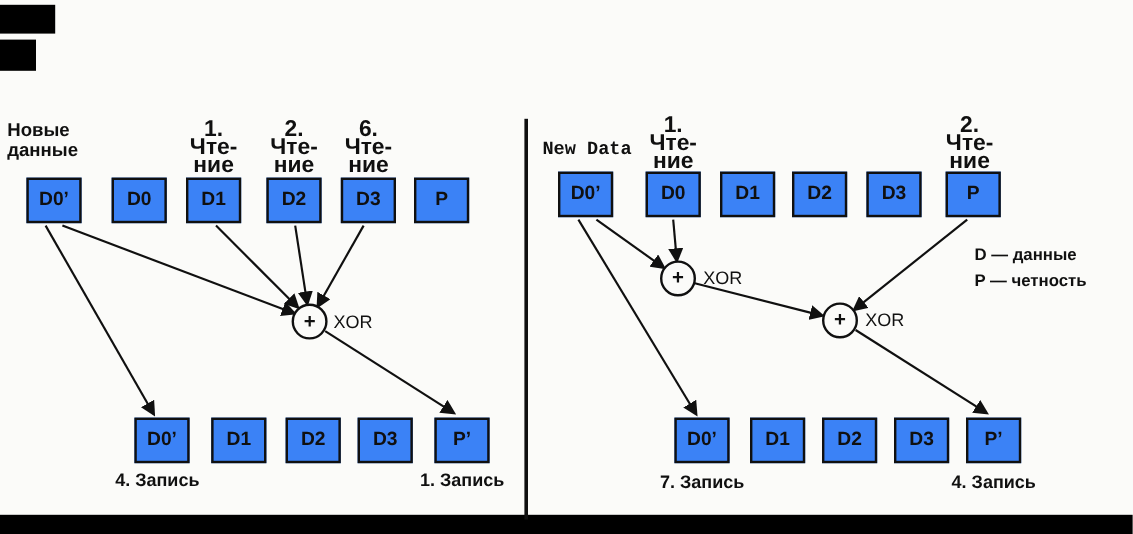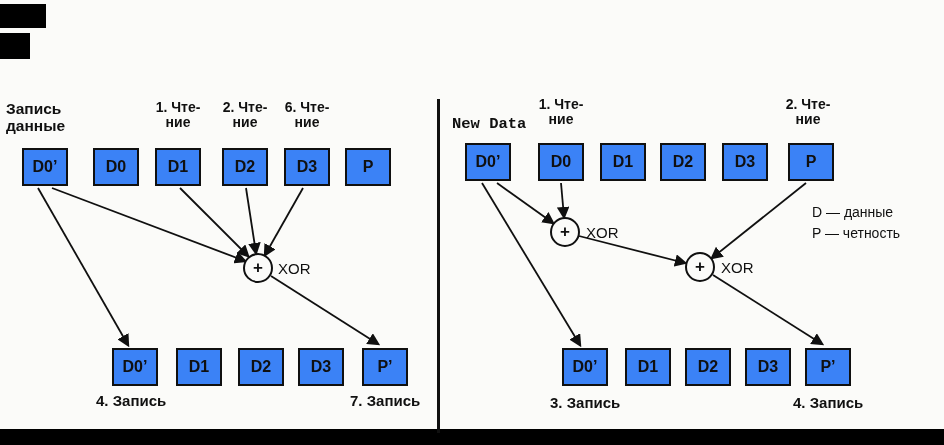--- a/index.html
+++ b/index.html
@@ -8,31 +8,31 @@
     background:#fbfbf9;color:#101010;
     font-family:"Liberation Sans",sans-serif;
   }
   .box{
     position:absolute;width:46px;height:38px;box-sizing:border-box;
     border:2.5px solid #101010;background:#3b82f6;
     display:flex;align-items:center;justify-content:center;
     font-weight:700;font-size:16px;
   }
   .lbl{position:absolute;font-weight:700;white-space:pre-line;}
-  .read{font-size:14px;line-height:15px;text-align:center;width:60px;}
+  .read{font-size:19px;line-height:15px;text-align:center;width:60px;}
   .title{font-size:15.5px;line-height:17px;}
   .write{font-size:15px;}
   .xor-circle{
     position:absolute;width:30px;height:30px;box-sizing:border-box;
     border:2px solid #101010;border-radius:50%;background:#fbfbf9;
     display:flex;align-items:center;justify-content:center;
     font-size:17px;font-weight:700;
   }
   .xor-label{position:absolute;font-weight:400;font-size:15px;}
-  .legend{position:absolute;font-weight:400;font-size:14px;line-height:21px;white-space:pre-line;}
+  .legend{position:absolute;font-weight:700;font-size:14px;line-height:21px;white-space:pre-line;}
   .divider{position:absolute;left:437px;top:99px;width:3px;height:334px;background:#101010;}
   .artifact{position:absolute;background:#000;}
   svg.arrows{position:absolute;left:0;top:0;pointer-events:none;}
 </style>
 </head>
 <body>
 
 <div class="artifact" style="left:0;top:4px;width:46px;height:24px;"></div>
 <div class="artifact" style="left:0;top:33px;width:30px;height:26px;"></div>
 <div class="artifact" style="left:0;top:429px;width:944px;height:16px;"></div>
@@ -56,21 +56,21 @@
   <g stroke="#101010" stroke-width="1.8">
     <line x1="497" y1="183" x2="553" y2="223" marker-end="url(#arr)"></line>
     <line x1="561" y1="183" x2="564" y2="217" marker-end="url(#arr)"></line>
     <line x1="579" y1="236" x2="685" y2="263" marker-end="url(#arr)"></line>
     <line x1="806" y1="183" x2="712" y2="258" marker-end="url(#arr)"></line>
     <line x1="482" y1="183" x2="580" y2="345" marker-end="url(#arr)"></line>
     <line x1="713" y1="275" x2="822" y2="344" marker-end="url(#arr)"></line>
   </g>
 </svg>
 
-<div class="lbl title" style="left:6px;top:100px;">Запись
+<div class="lbl title" style="left:6px;top:100px;">Новые
 данные</div>
 
 <div class="lbl read" style="left:148px;top:100px;">1. Чте-
 ние</div>
 <div class="lbl read" style="left:215px;top:100px;">2. Чте-
 ние</div>
 <div class="lbl read" style="left:277px;top:100px;">6. Чте-
 ние</div>
 
 <div class="box" style="left:22px;top:148px;">D0’</div>
@@ -83,21 +83,21 @@
 <div class="xor-circle" style="left:243px;top:253px;">+</div>
 <div class="xor-label" style="left:278px;top:260px;">XOR</div>
 
 <div class="box" style="left:112px;top:348px;">D0’</div>
 <div class="box" style="left:176px;top:348px;">D1</div>
 <div class="box" style="left:238px;top:348px;">D2</div>
 <div class="box" style="left:298px;top:348px;">D3</div>
 <div class="box" style="left:362px;top:348px;">P’</div>
 
 <div class="lbl write" style="left:96px;top:392px;">4. Запись</div>
-<div class="lbl write" style="left:350px;top:392px;">7. Запись</div>
+<div class="lbl write" style="left:350px;top:392px;">1. Запись</div>
 
 <div class="lbl title" style="left:452px;top:116px;font-family:Liberation Mono, monospace;">New Data</div>
 
 <div class="lbl read" style="left:531px;top:97px;">1. Чте-
 ние</div>
 <div class="lbl read" style="left:778px;top:97px;">2. Чте-
 ние</div>
 
 <div class="box" style="left:465px;top:143px;">D0’</div>
 <div class="box" style="left:538px;top:143px;">D0</div>
@@ -114,14 +114,14 @@
 
 <div class="legend" style="left:812px;top:202px;">D — данные
 P — четность</div>
 
 <div class="box" style="left:562px;top:348px;">D0’</div>
 <div class="box" style="left:625px;top:348px;">D1</div>
 <div class="box" style="left:685px;top:348px;">D2</div>
 <div class="box" style="left:745px;top:348px;">D3</div>
 <div class="box" style="left:805px;top:348px;">P’</div>
 
-<div class="lbl write" style="left:550px;top:394px;">3. Запись</div>
+<div class="lbl write" style="left:550px;top:394px;">7. Запись</div>
 <div class="lbl write" style="left:793px;top:394px;">4. Запись</div>
 
 </body></html>

